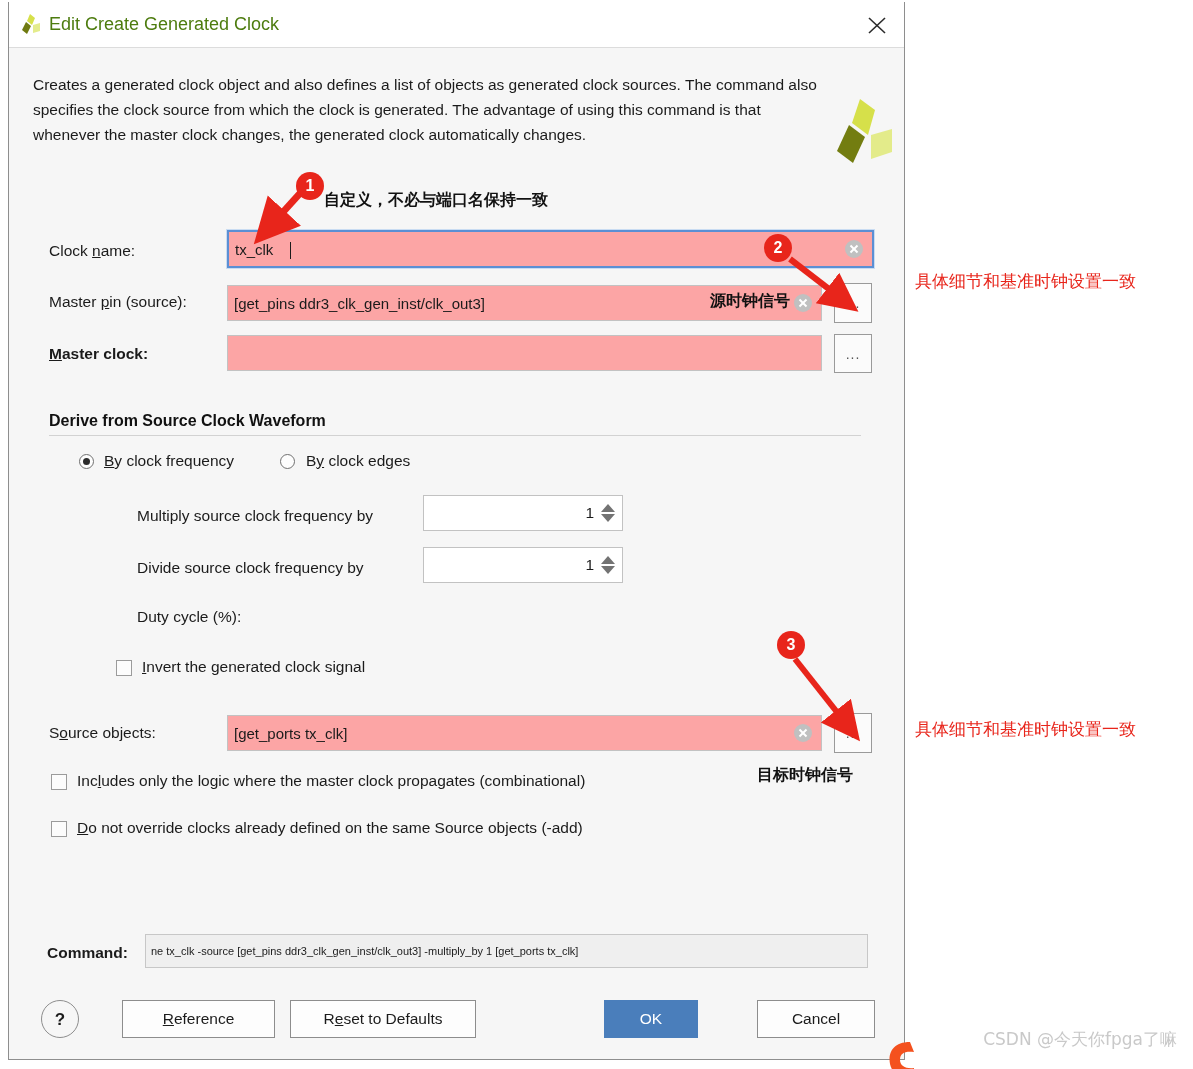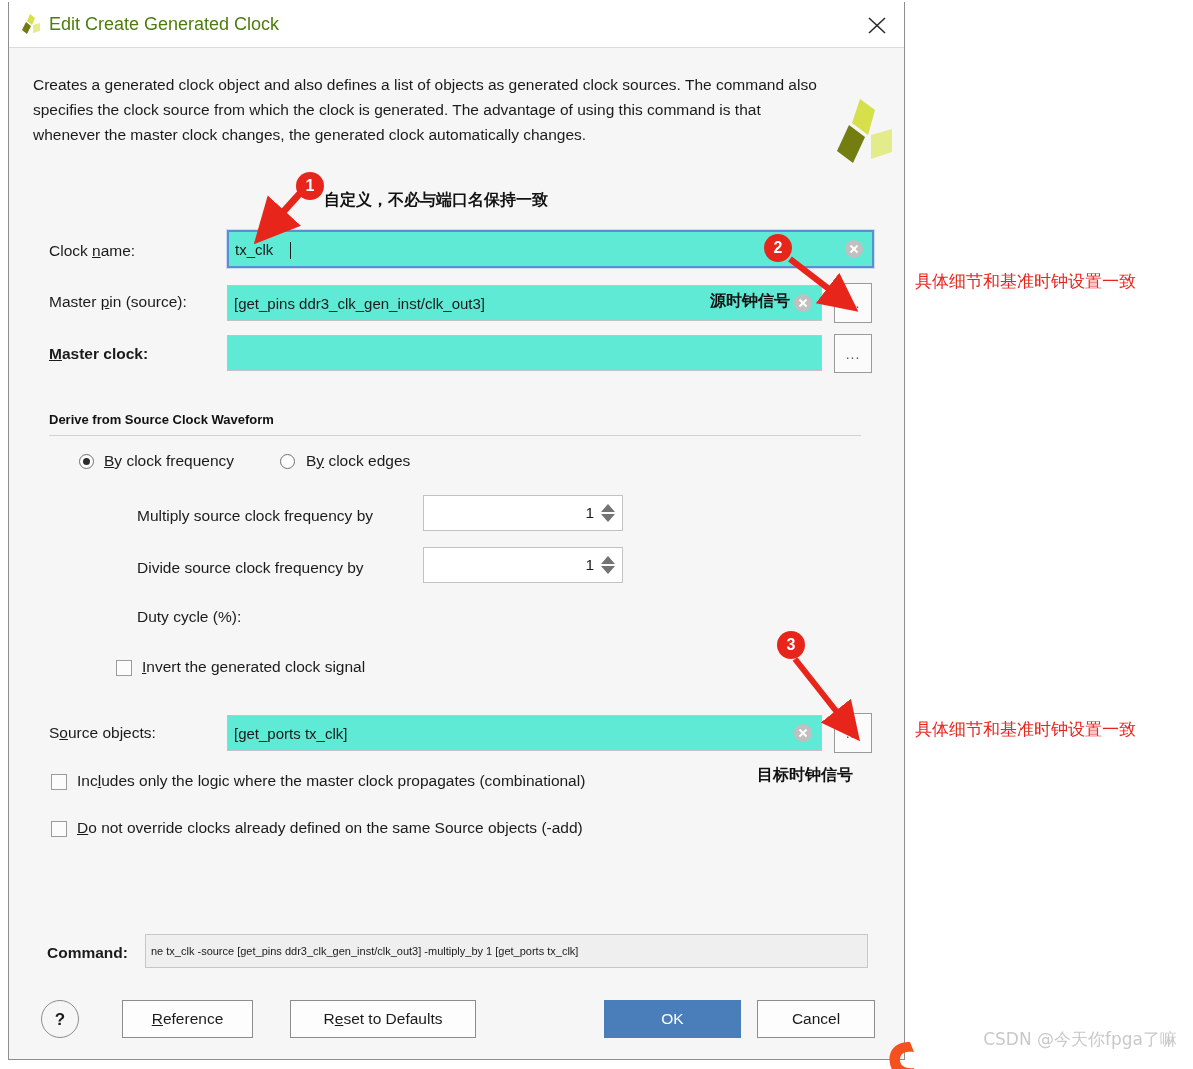--- a/index.html
+++ b/index.html
@@ -79,21 +79,21 @@
   .flabel {
     position: absolute;
     font-size: 15.5px;
     color: #1b1b1b;
     white-space: nowrap;
   }
   .flabel u { text-decoration: underline; }
 
   .tfield {
     position: absolute;
-    background: #5eead4;
+    background: #fca5a5;
     border: 1px solid #c2c2c2;
     box-sizing: border-box;
     font-size: 15px;
     color: #1b1b1b;
   }
   .tfield.focused {
     border: 2px solid #5b8fd4;
     box-shadow: 0 0 0 1px #c9dcf2;
   }
   .tfield .val {
@@ -136,21 +136,21 @@
     top: 50%;
     transform: translateY(-50%);
     line-height: 1;
   }
 
   
   #group-title {
     position: absolute;
     left: 40px; top: 410px;
     font-weight: bold;
-    font-size: 13px;
+    font-size: 16px;
     color: #111;
     white-space: nowrap;
   }
   #group-rule {
     position: absolute;
     left: 40px; top: 433px;
     width: 812px; height: 1px;
     background: #d2d2d2;
   }
 
@@ -468,27 +468,27 @@
   <span class="cbox-label" style="left:68px; top:817px;"><u>D</u>o not override clocks already defined on the same Source objects (-add)</span>
 
   <div id="cmd-label">Command:</div>
   <div id="cmd-field">
     <span class="val">ne tx_clk -source [get_pins ddr3_clk_gen_inst/clk_out3] -multiply_by 1 [get_ports tx_clk]</span>
   </div>
 
   <div id="help-btn">
     <span>?</span>
   </div>
-  <div class="btn" style="left:113px; top:998px; width:131px; height:38px;">
+  <div class="btn" style="left:113px; top:998px; width:153px; height:38px;">
     <span><u>R</u>eference</span>
   </div>
   <div class="btn" style="left:281px; top:998px; width:186px; height:38px;">
     <span>R<u>e</u>set to Defaults</span>
   </div>
-  <div class="btn primary" style="left:595px; top:998px; width:137px; height:38px;">
+  <div class="btn primary" style="left:595px; top:998px; width:94px; height:38px;">
     <span>OK</span>
   </div>
   <div class="btn" style="left:748px; top:998px; width:118px; height:38px;">
     <span>Cancel</span>
   </div>
 </div>
 
 <div id="orange-blob">
   <svg width="42" height="40" viewBox="0 0 42 40">
     <path d="M30 2 C12 2 8 14 10 24 C12 34 22 40 34 38 L34 28 C26 29 20 26 20 20 C20 13 25 11 34 12 Z" fill="#f4511e"></path>

